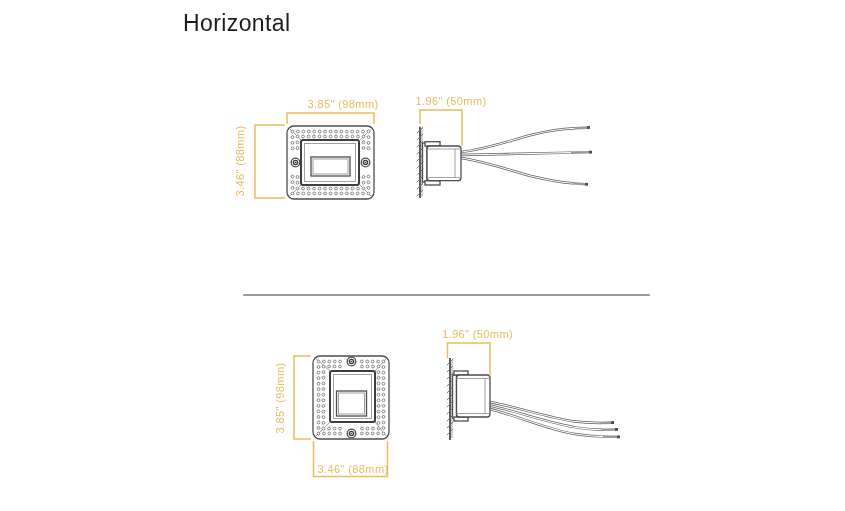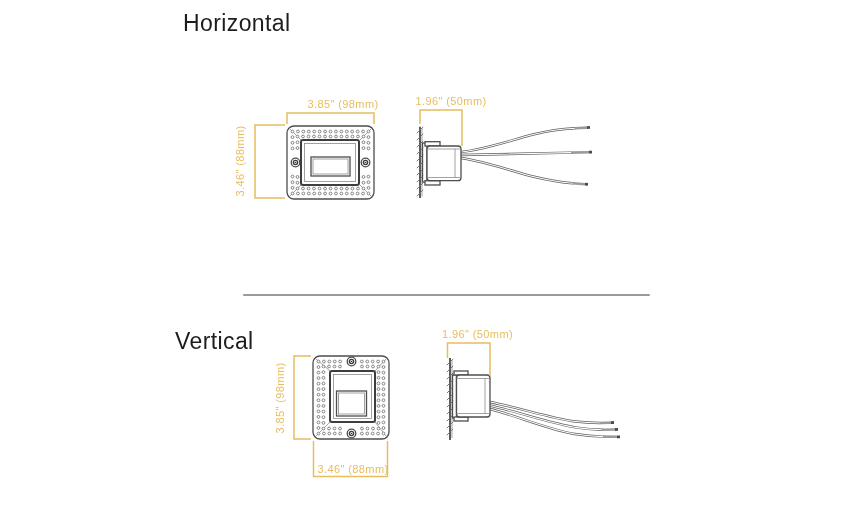--- a/index.html
+++ b/index.html
@@ -30,21 +30,20 @@
   .wire-inner{ stroke:#ffffff; stroke-width:1.1; fill:none; stroke-linecap:round; }
   .wire-tip  { stroke:#9a9a9a; stroke-width:2.6; }
   .wire-cap  { stroke:#4a4a4a; stroke-width:2.8; }
 </style>
 </head>
 <body>
 
 <div class="page">
 
   <div class="section-title" style="left:183px; top:10px;">Horizontal</div>
-  <div class="section-title" style="left:175px; top:328px;">Vertical</div>
 
   <div class="divider" style="left:243px; top:294px; width:407px;"></div>
 
   <svg class="drawing" style="left:235px; top:92px;" width="165" height="118" viewBox="0 0 165 118">
     <g>
       <rect class="draw" x="52" y="34" width="87" height="73" rx="7"></rect>
       <line class="thin" x1="54.5" y1="36.5" x2="66" y2="48"></line>
       <line class="thin" x1="136.5" y1="36.5" x2="125" y2="48"></line>
       <line class="thin" x1="54.5" y1="104.5" x2="66" y2="93"></line>
       <line class="thin" x1="136.5" y1="104.5" x2="125" y2="93"></line>

